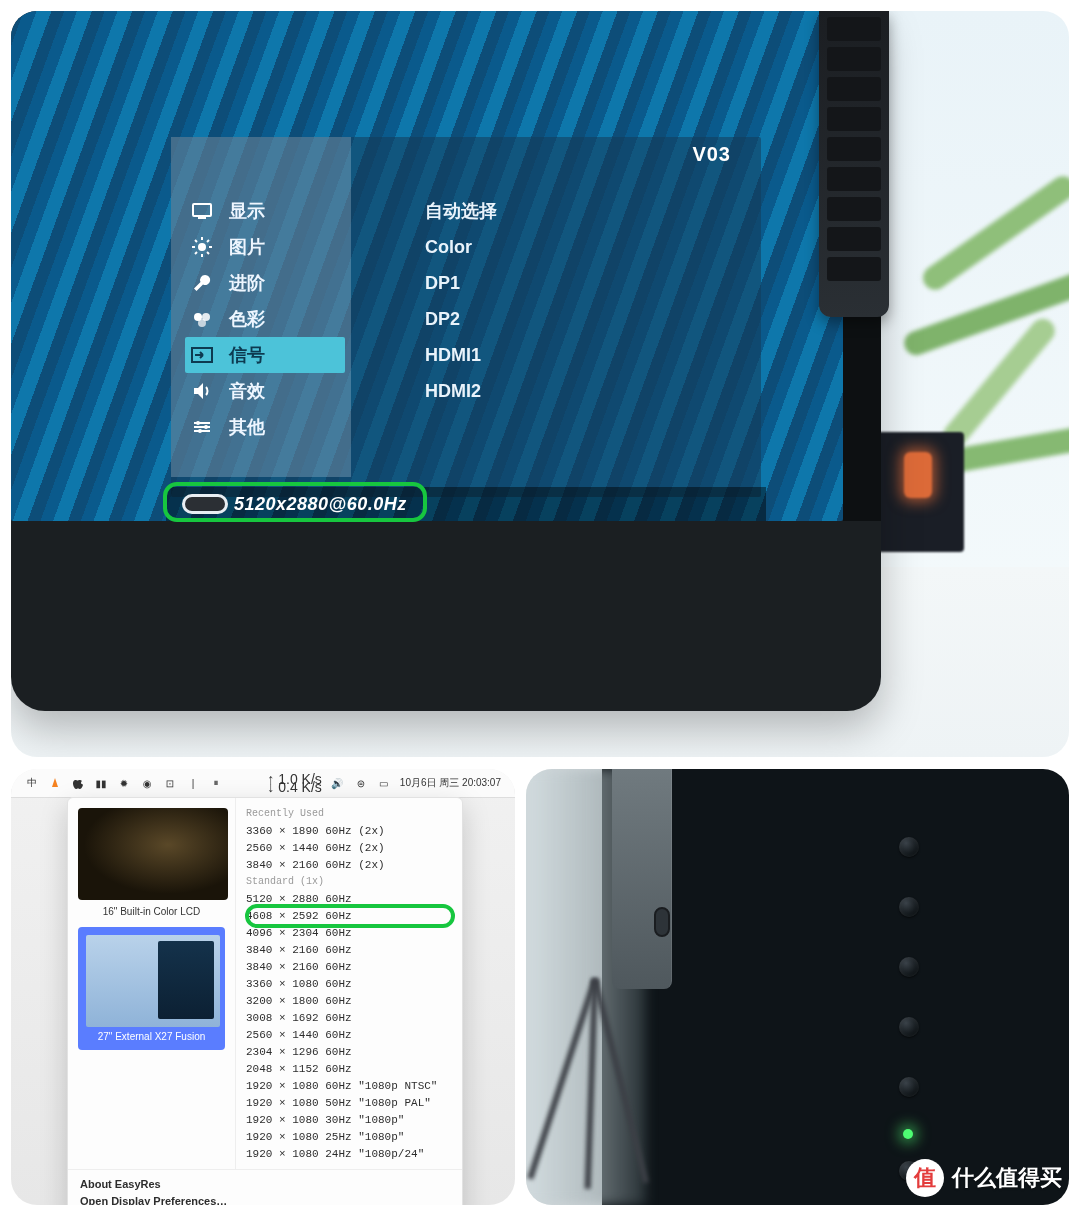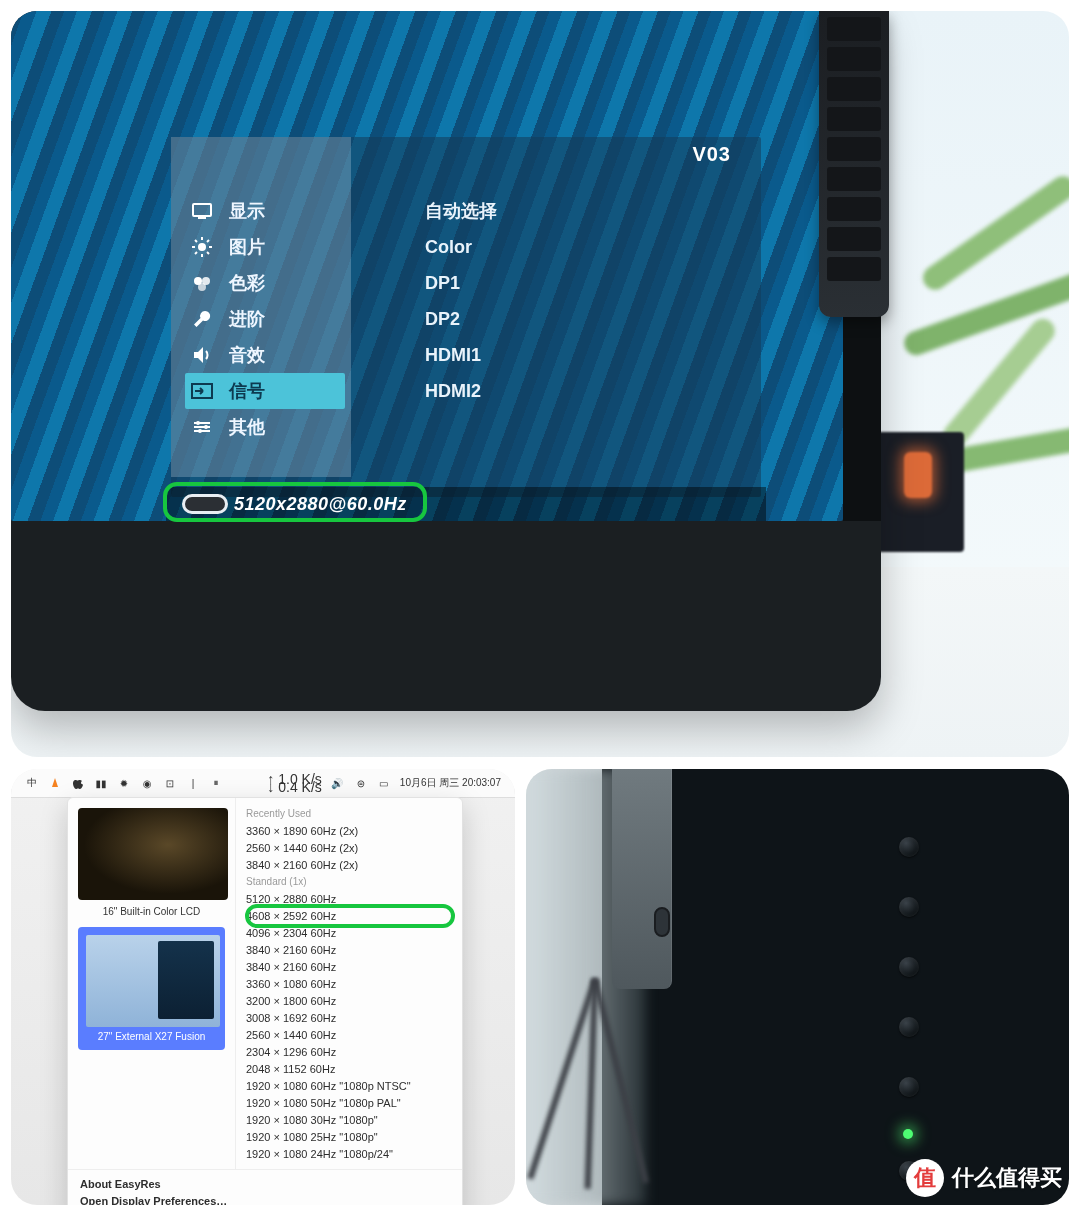--- a/index.html
+++ b/index.html
@@ -54,21 +54,21 @@
 .easyres { position: absolute; left: 56px; top: 28px; width: 396px; background: #fdfdfd; border: 1px solid #e2e2e2; border-radius: 6px; box-shadow: 0 10px 28px rgba(0,0,0,.18); }
 .er-body { display: flex; }
 .er-left { width: 168px; border-right: 1px solid #eee; padding: 10px 10px 4px; font-size: 10px; text-align: center; color: #333; }
 .er-thumb1 { width: 150px; height: 92px; background: radial-gradient(120px 70px at 60% 40%, #5a4828 0%, #1a1409 70%); border-radius: 4px; margin: 0 auto 6px; }
 .er-label { margin-bottom: 10px; }
 .er-thumb2-wrap { background: #5a7dff; padding: 8px; border-radius: 4px; }
 .er-thumb2 { width: 134px; height: 92px; background: linear-gradient(180deg,#b9d2ea,#8fb3d8); border-radius: 2px; margin: 0 auto 4px; position: relative; }
 .er-thumb2::after { content:""; position:absolute; right:6px; top:6px; width:56px; height:78px; background: linear-gradient(#14324b,#0c2033); border-radius:2px; }
 .er-label2 { color: #fff; font-size: 10px; }
 
-.er-right { flex: 1; padding: 8px 10px 6px; font-size: 11px; color: #2d2d2d; position: relative; }
+.er-right { flex: 1; padding: 8px 10px 6px; font-size: 11px; color: #2d2d2d; position: relative; font-family: Liberation Mono, monospace; }
 .er-sec { color: #9a9a9a; font-size: 10px; margin: 2px 0 4px; }
 .er-list div { height: 17px; line-height: 17px; white-space: nowrap; }
 .hl2 { left: 234px; top: 135px; width: 210px; height: 24px; border-radius: 12px; }
 
 .er-foot { border-top: 1px solid #eee; padding: 6px 12px 8px; font-size: 11px; color: #2d2d2d; }
 .er-foot div { height: 17px; line-height: 17px; font-weight: bold; }
 
 
 .br-panel { position: absolute; left: 526px; top: 769px; width: 543px; height: 436px; border-radius: 26px; overflow: hidden; background: linear-gradient(90deg,#cfd6d9 0 14%, #0e1418 14% 100%); filter: saturate(.95); }
 .br-blur { position: absolute; left: 0; top: 0; width: 120px; height: 100%; background: linear-gradient(90deg, rgba(210,220,223,.9), rgba(80,95,100,.4)); filter: blur(6px); }
@@ -138,53 +138,53 @@
                   <line x1="15" y1="15" x2="17" y2="17"></line>
                   <line x1="15" y1="5" x2="17" y2="3"></line>
                   <line x1="3" y1="17" x2="5" y2="15"></line>
                 </g>
               </svg>
             </span>
           <span>图片</span>
         </div>
         <div class="osd-row">
           <span class="ico">
+              <svg width="20" height="20" viewBox="0 0 20 20">
+                <path d="M13 2a5 5 0 0 0-4.5 7L2 15.5 4.5 18l6.5-6.5A5 5 0 1 0 13 2z" fill="#fff"></path>
+              </svg>
+            </span>
+          <span>进阶</span>
+        </div>
+        <div class="osd-row">
+          <span class="ico">
               <svg width="20" height="16" viewBox="0 0 20 16">
                 <circle cx="6" cy="6" r="4" fill="#fff"></circle>
                 <circle cx="14" cy="6" r="4" fill="#fff" opacity=".85"></circle>
                 <circle cx="10" cy="12" r="4" fill="#fff" opacity=".7"></circle>
               </svg>
             </span>
           <span>色彩</span>
         </div>
-        <div class="osd-row">
-          <span class="ico">
-              <svg width="20" height="20" viewBox="0 0 20 20">
-                <path d="M13 2a5 5 0 0 0-4.5 7L2 15.5 4.5 18l6.5-6.5A5 5 0 1 0 13 2z" fill="#fff"></path>
-              </svg>
-            </span>
-          <span>进阶</span>
+        <div class="osd-row sel">
+          <span class="ico">
+              <svg width="22" height="16" viewBox="0 0 22 16">
+                <rect x="1" y="1" width="20" height="14" fill="none" stroke="#0d3a50" stroke-width="2"></rect>
+                <path d="M4 8h8m0 0-3-3m3 3-3 3" stroke="#0d3a50" stroke-width="2" fill="none"></path>
+              </svg>
+            </span>
+          <span>信号</span>
         </div>
         <div class="osd-row">
           <span class="ico">
               <svg width="20" height="18" viewBox="0 0 20 18">
                 <path d="M2 6h4l5-5v16l-5-5H2z" fill="#fff"></path>
                 <path d="M14 5c2 2 2 6 0 8" stroke="#fff" stroke-width="2" fill="none"></path>
               </svg>
             </span>
           <span>音效</span>
-        </div>
-        <div class="osd-row sel">
-          <span class="ico">
-              <svg width="22" height="16" viewBox="0 0 22 16">
-                <rect x="1" y="1" width="20" height="14" fill="none" stroke="#0d3a50" stroke-width="2"></rect>
-                <path d="M4 8h8m0 0-3-3m3 3-3 3" stroke="#0d3a50" stroke-width="2" fill="none"></path>
-              </svg>
-            </span>
-          <span>信号</span>
         </div>
         <div class="osd-row">
           <span class="ico">
               <svg width="20" height="14" viewBox="0 0 20 14">
                 <line x1="2" y1="3" x2="18" y2="3" stroke="#fff" stroke-width="2"></line>
                 <line x1="2" y1="7" x2="18" y2="7" stroke="#fff" stroke-width="2"></line>
                 <line x1="2" y1="11" x2="18" y2="11" stroke="#fff" stroke-width="2"></line>
                 <circle cx="6" cy="3" r="2" fill="#fff"></circle>
                 <circle cx="14" cy="7" r="2" fill="#fff"></circle>
                 <circle cx="8" cy="11" r="2" fill="#fff"></circle>

